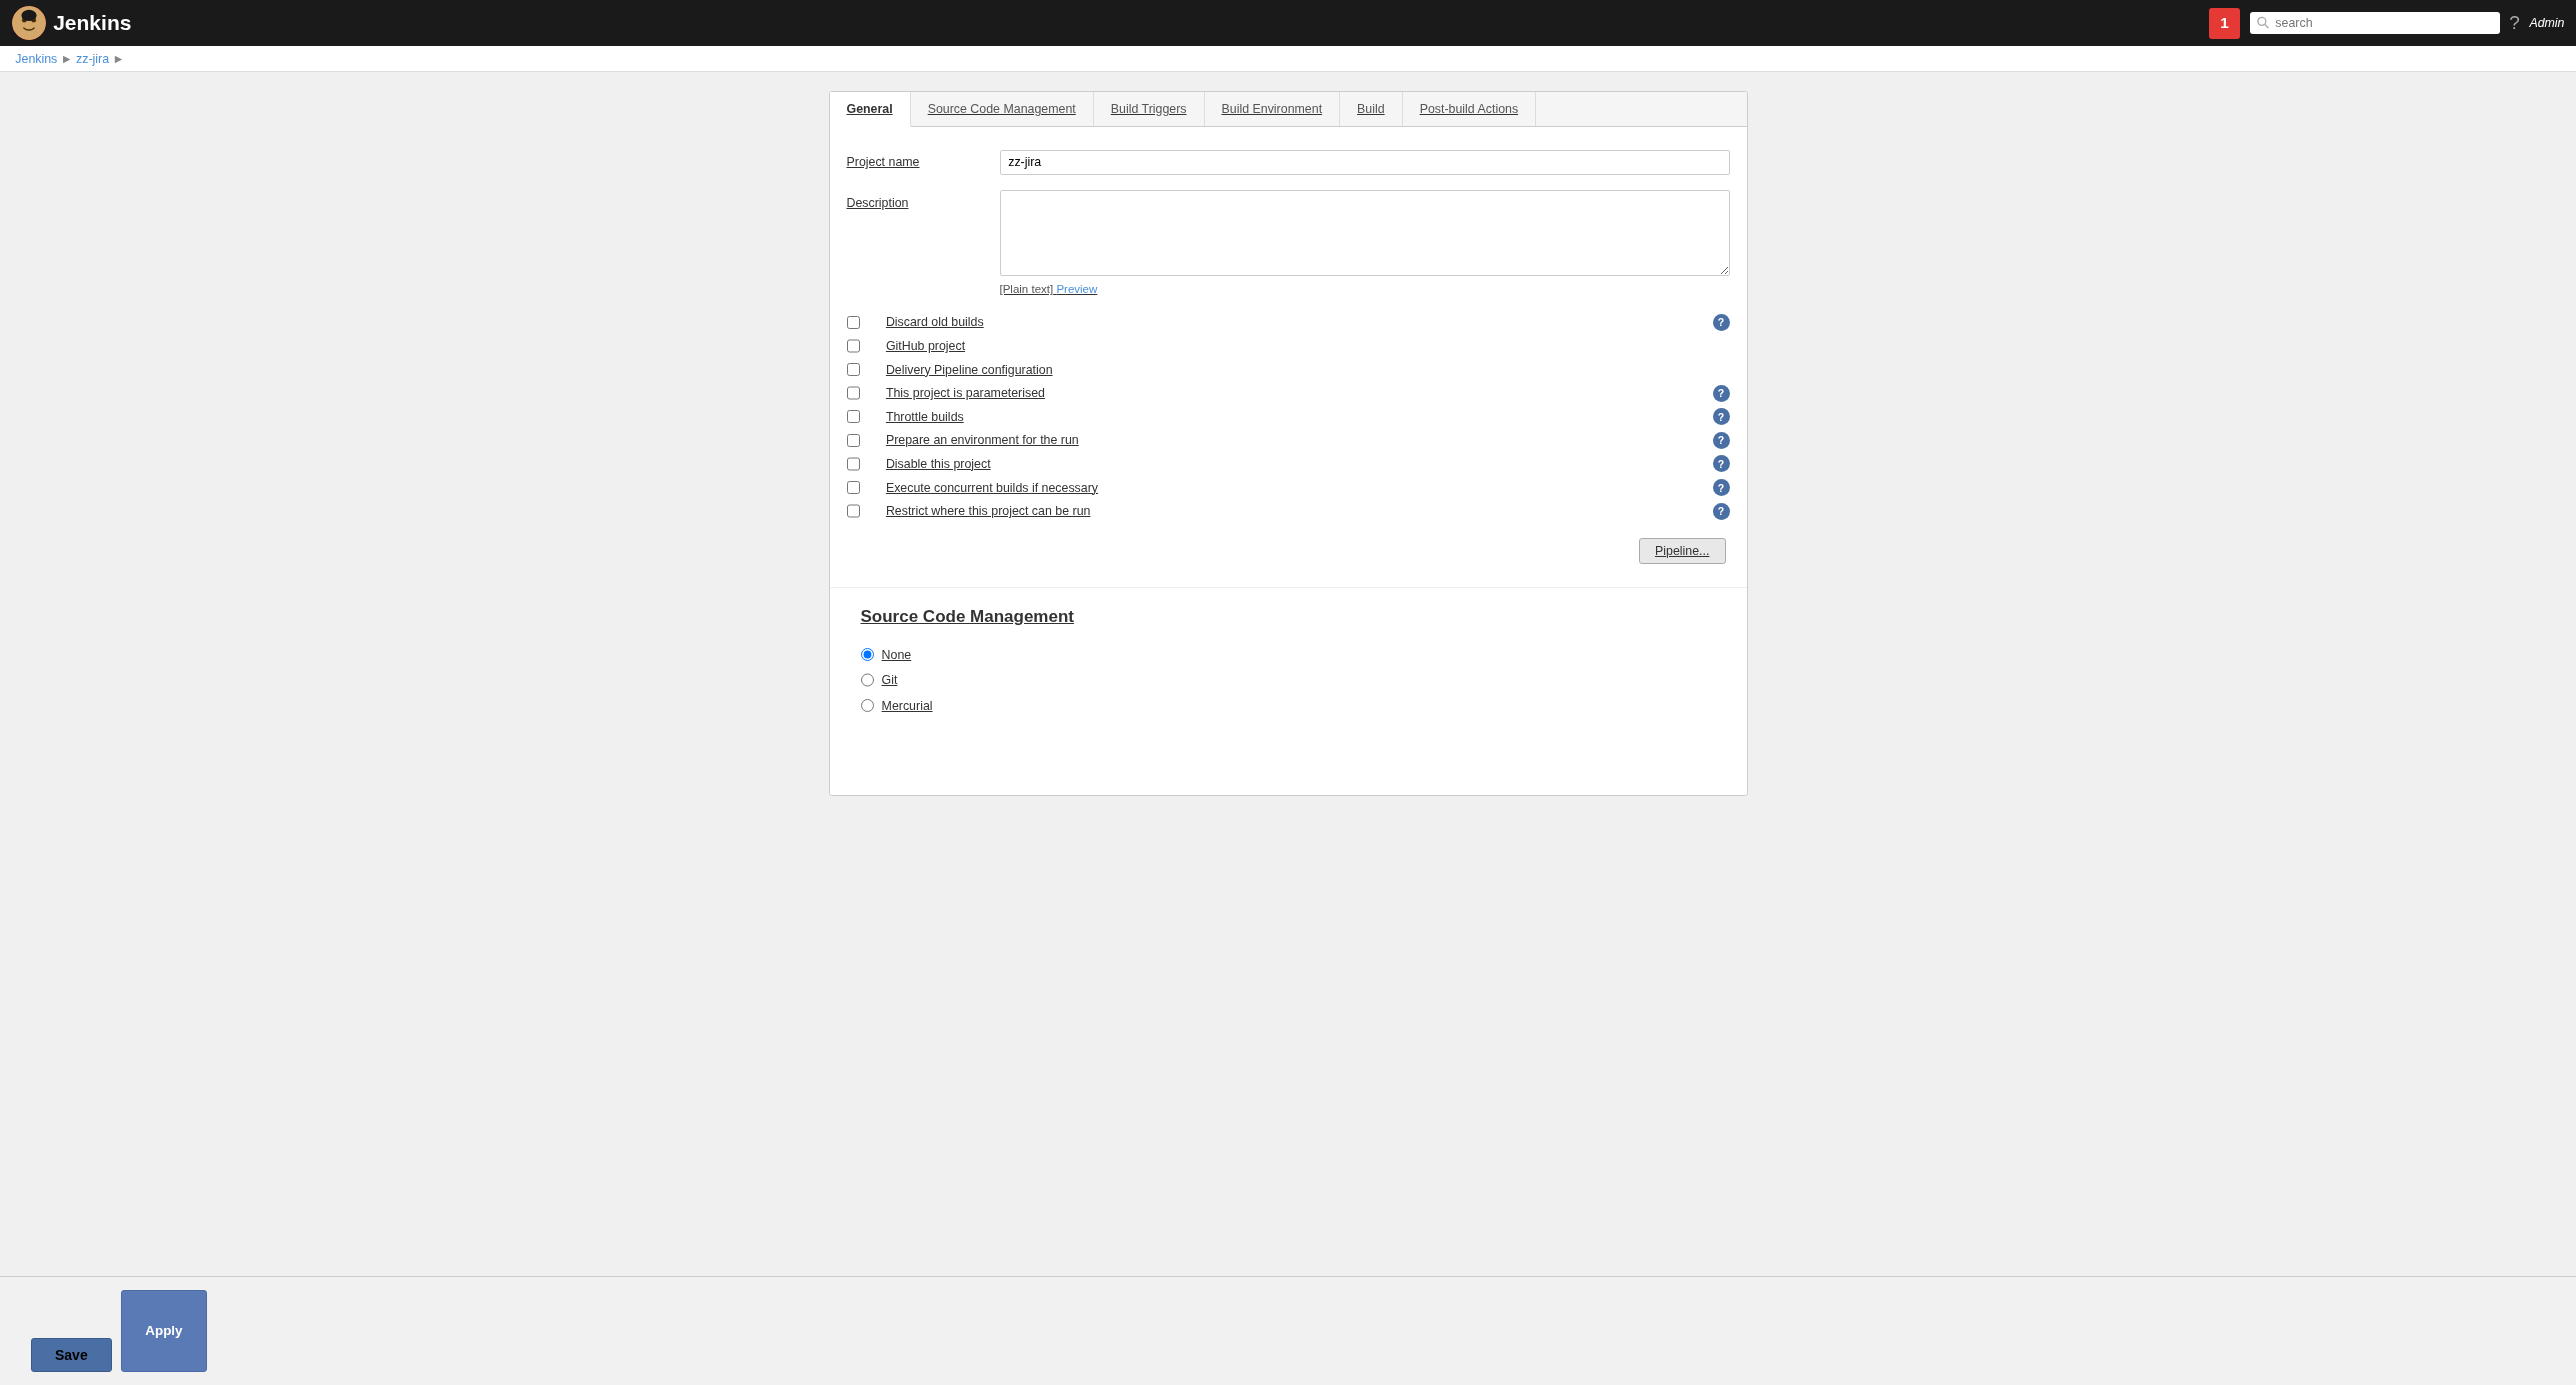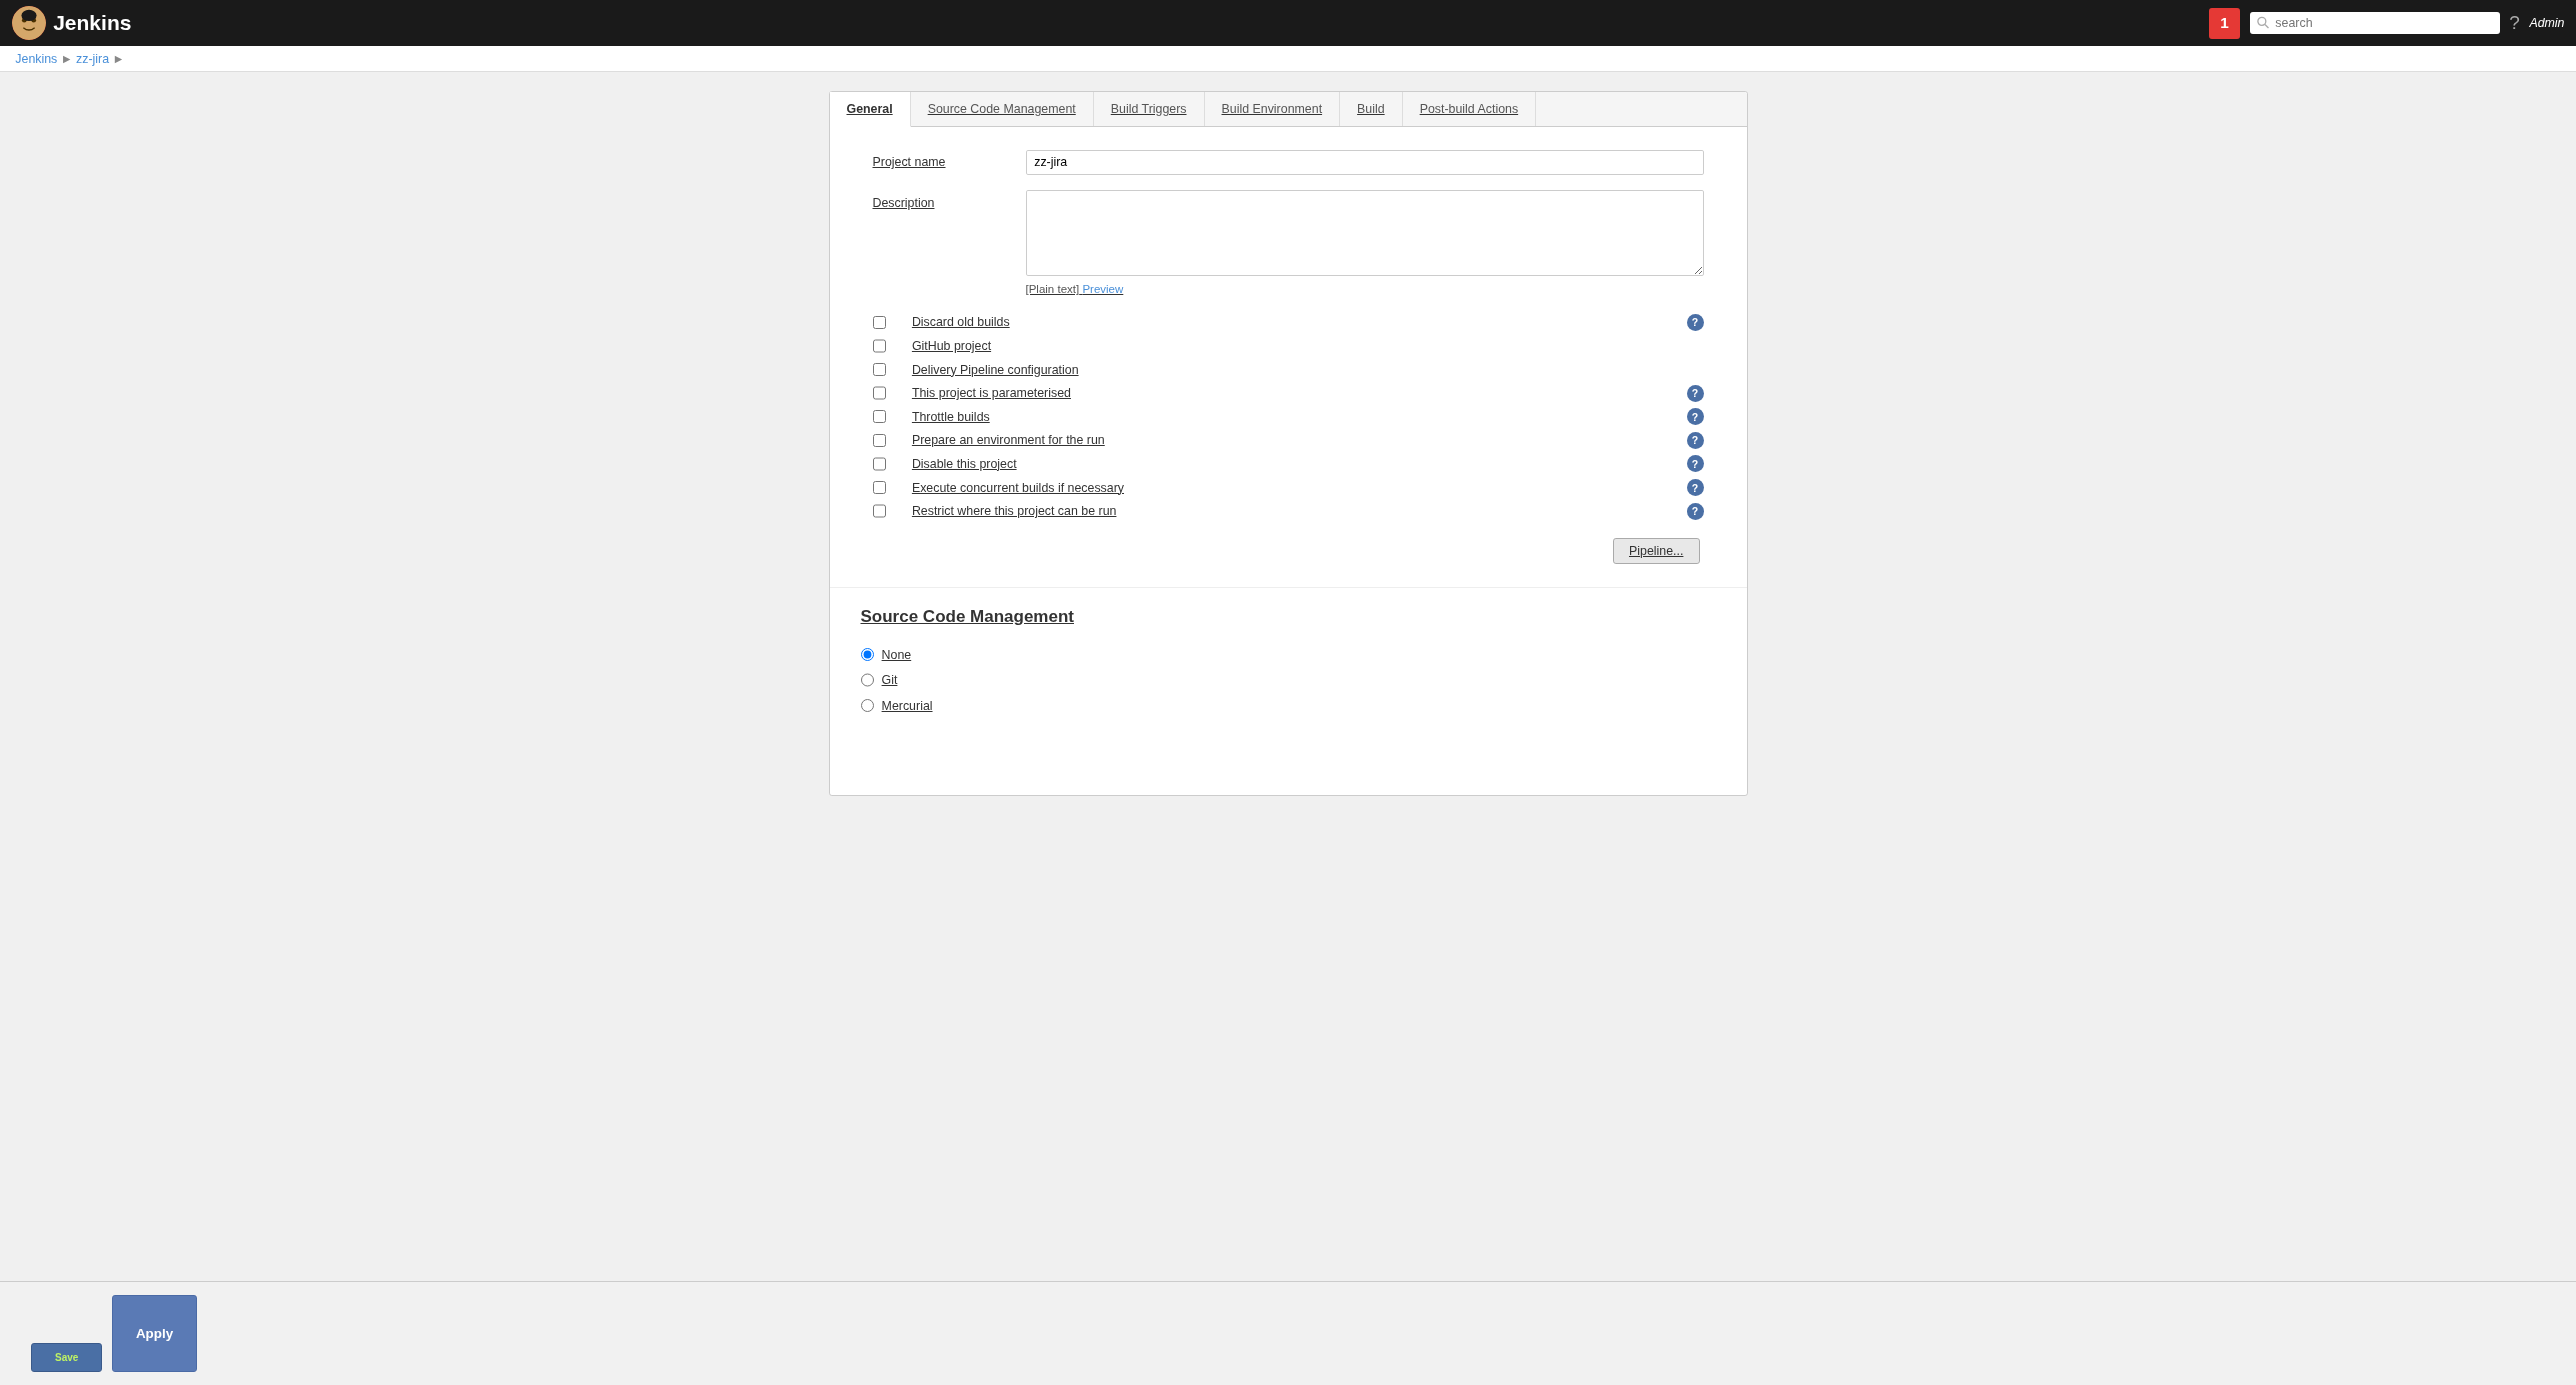--- a/index.html
+++ b/index.html
@@ -126,21 +126,21 @@
     .tab.active {
       background: white;
       color: #333;
       font-weight: bold;
       border-bottom: 1.9px solid white;
       margin-bottom: -1px;
     }
 
     
     .form-area {
-      padding: 23px 43px;
+      padding: 23px 17px;
     }
 
     .form-row {
       display: flex;
       align-items: flex-start;
       margin-bottom: 15.3px;
     }
     .form-label {
       width: 153px;
       min-width: 153px;
@@ -272,25 +272,25 @@
       right: 0;
       background: rgba(240,240,240,0.95);
       border-top: 1px solid #ccc;
       padding: 13.4px 31px;
       display: flex;
       gap: 9.6px;
       z-index: 100;
     }
     .btn-save {
       background: #4a6fa5;
-      color: #bef264;
+      color: #000000;
       border: 1px solid #3a5a8a;
       border-radius: 2.9px;
       padding: 7.7px 23px;
-      font-size: 10px;
+      font-size: 14px;
       cursor: pointer;
       font-weight: bold;
       margin-top: 48px;
     }
     .btn-apply {
       background: #5a7ab5;
       color: white;
       border: 1px solid #4a6aa5;
       border-radius: 2.9px;
       padding: 7.7px 23px;

